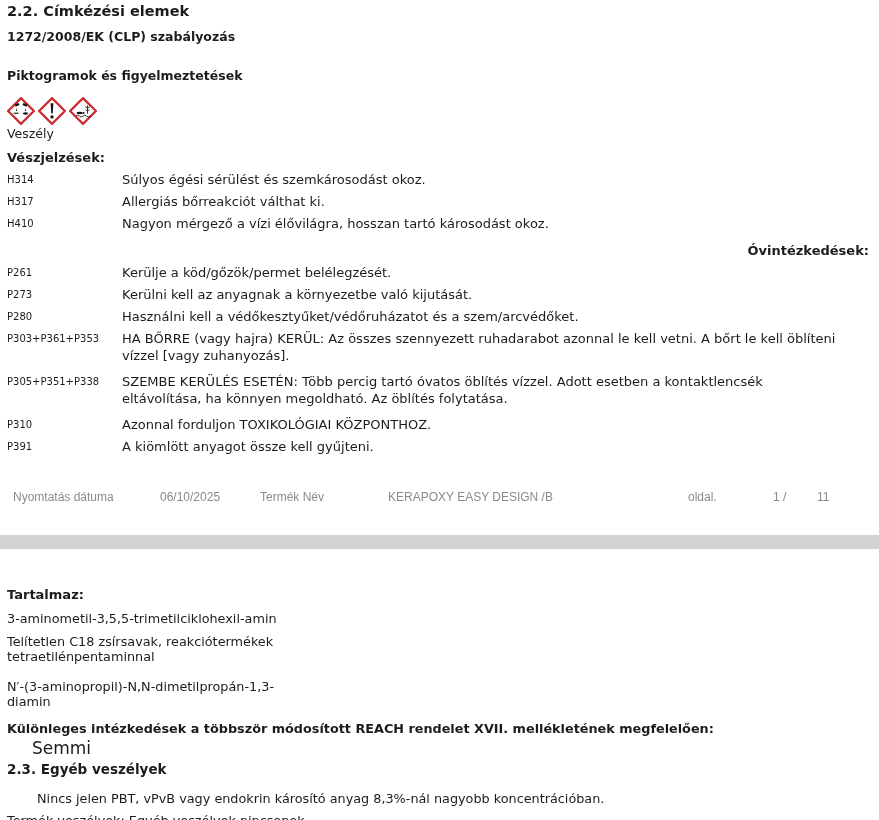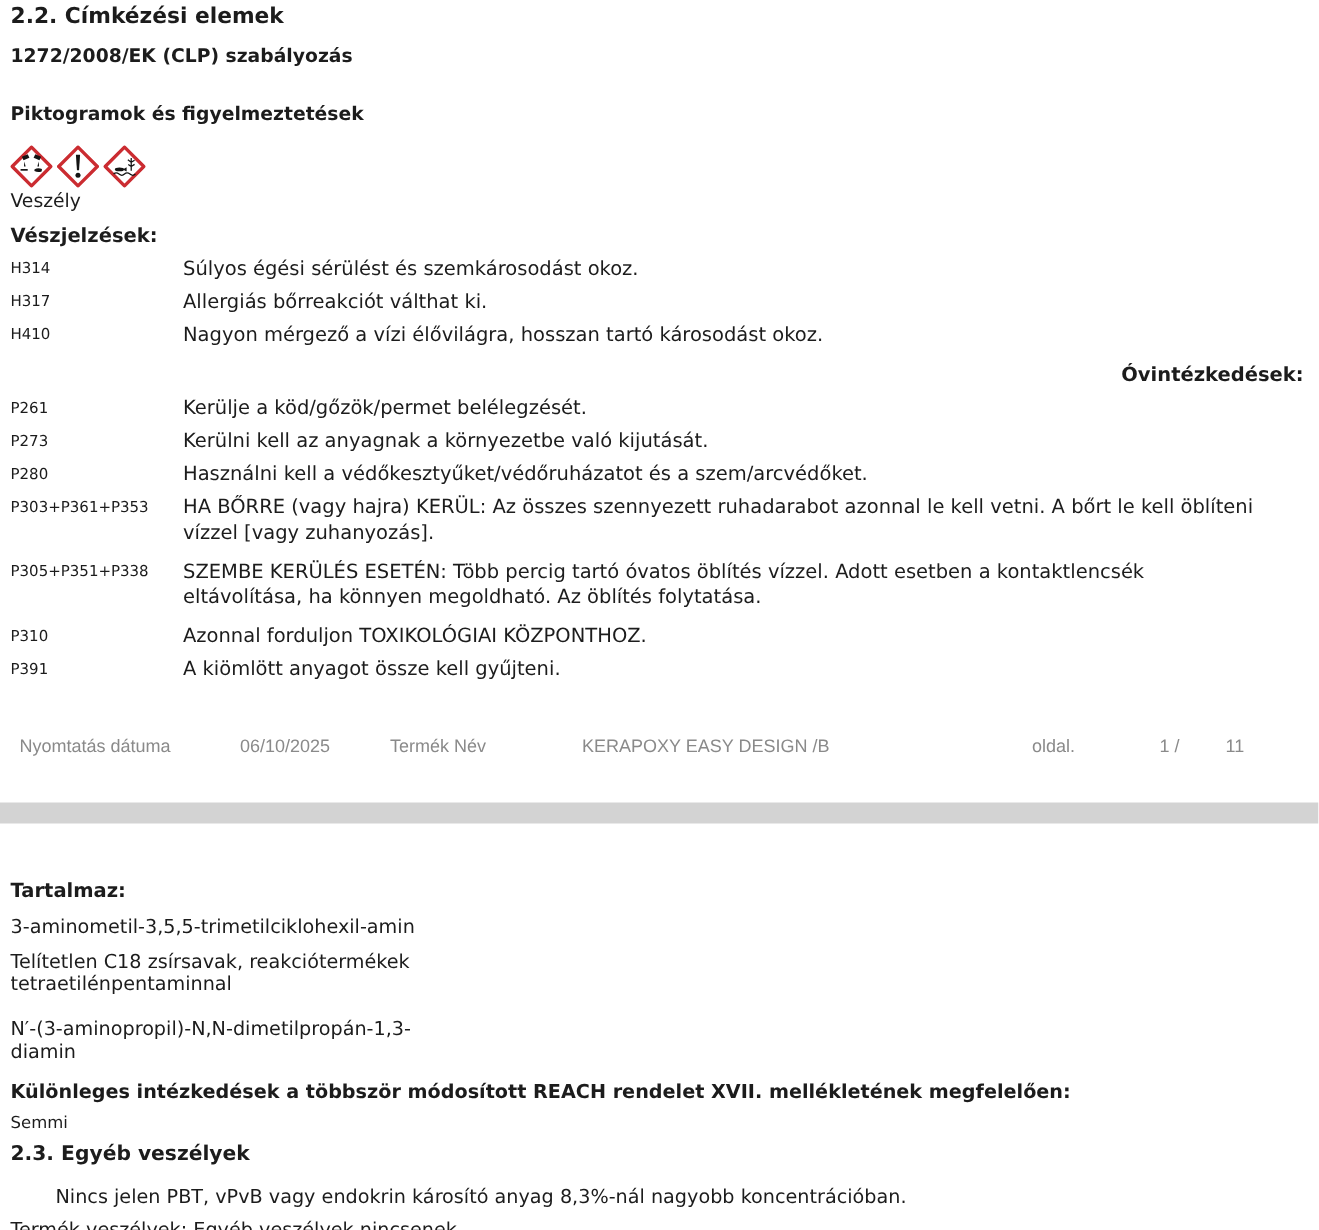--- a/index.html
+++ b/index.html
@@ -30,21 +30,21 @@
   .f-lab1{left:6px;} .f-val1{left:153px;} .f-lab2{left:253px;}
   .f-val2{left:381px;} .f-lab3{left:681px;} .f-cur{left:766px;} .f-tot{left:810px;}
 
   .sep-bar{margin:41px 0 0 -7px;width:879px;height:14px;background:#d3d3d3;}
 
   .mt-cont{margin-top:38px;}
   .chem{white-space:pre-line;line-height:15px;margin-top:8px;font-size:12.8px;}
   .chem.gap{margin-top:15px;}
 
   .reach{margin-top:12px;line-height:16px;font-size:12.8px;}
-  .plain{margin-top:4px;line-height:15px;font-size:11px;}
+  .plain{margin-top:4px;line-height:15px;font-size:17px;margin-left:25px;}
   .h-23{margin-top:5px;font-size:13.5px;font-weight:bold;line-height:17px;}
   .pbt{margin-top:13px;padding-left:30px;line-height:15px;font-size:12.8px;}
   .other{margin-top:7px;line-height:15px;font-size:12.8px;}
 </style>
 </head>
 <body>
 
 <div class="doc">
 
   <div class="h-title">2.2. Címkézési elemek</div>

